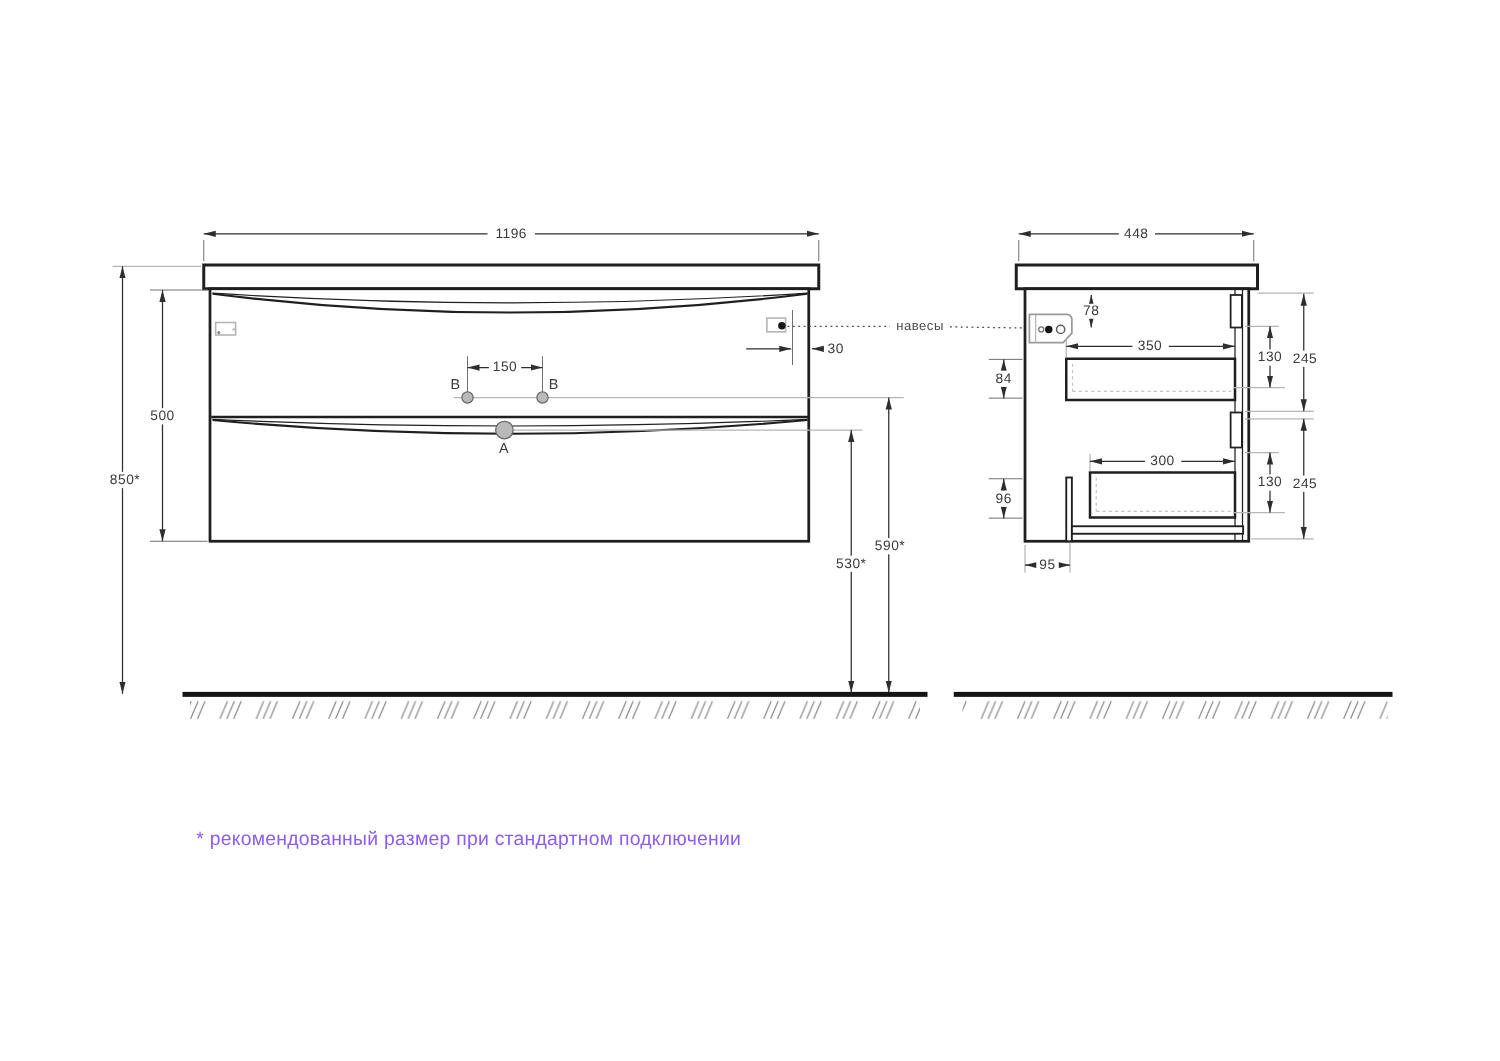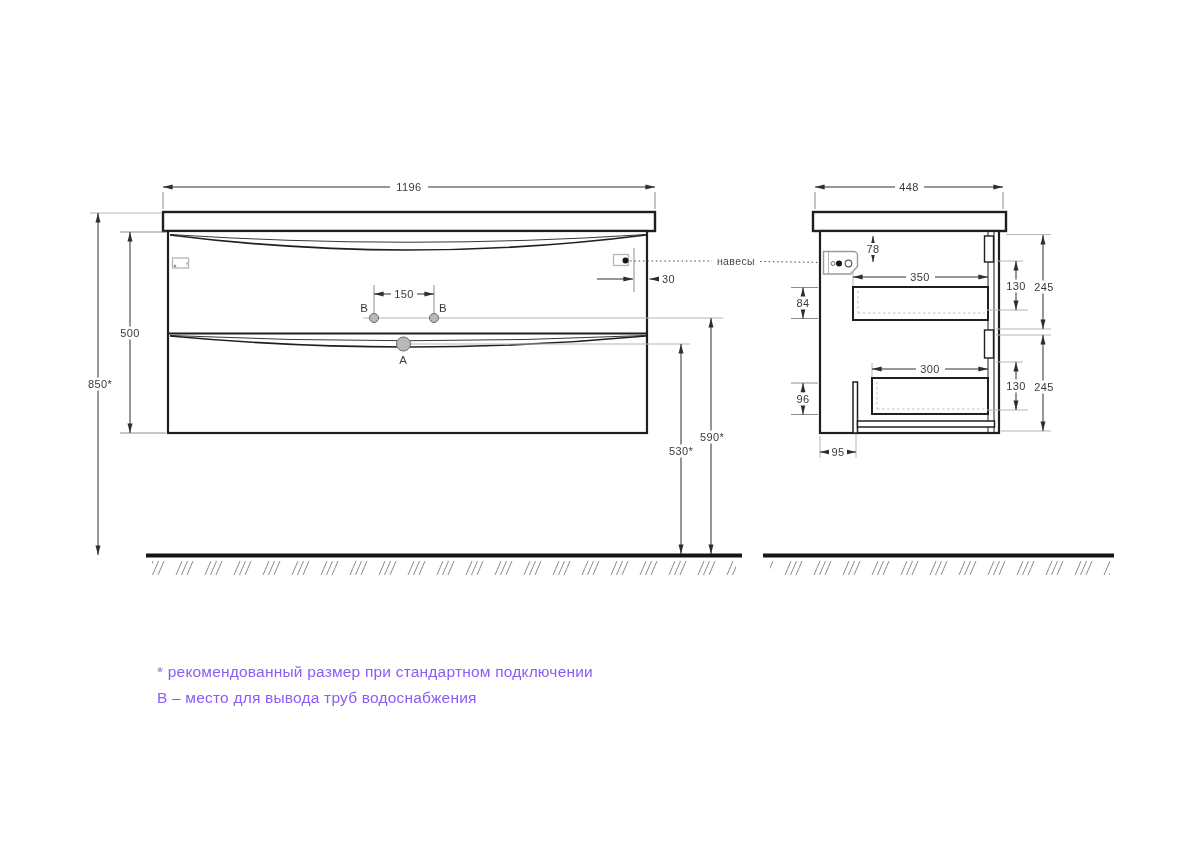--- a/index.html
+++ b/index.html
@@ -246,15 +246,14 @@
   <g>
     <rect x="146" y="553.5" width="596" height="4" fill="#151515"></rect>
     <rect x="763" y="553.5" width="351" height="4" fill="#151515"></rect>
     <rect x="152" y="558" width="584" height="18" fill="url(#hatch)"></rect>
     <rect x="770" y="558" width="340" height="18" fill="url(#hatch)"></rect>
   </g>
 </svg>
 
 <div id="notes">
   <div>* рекомендованный размер при стандартном подключении</div>
-  <div>В – место для вывода труб водоснабжения</div>
 </div>
 </div>
 
 </body></html>

